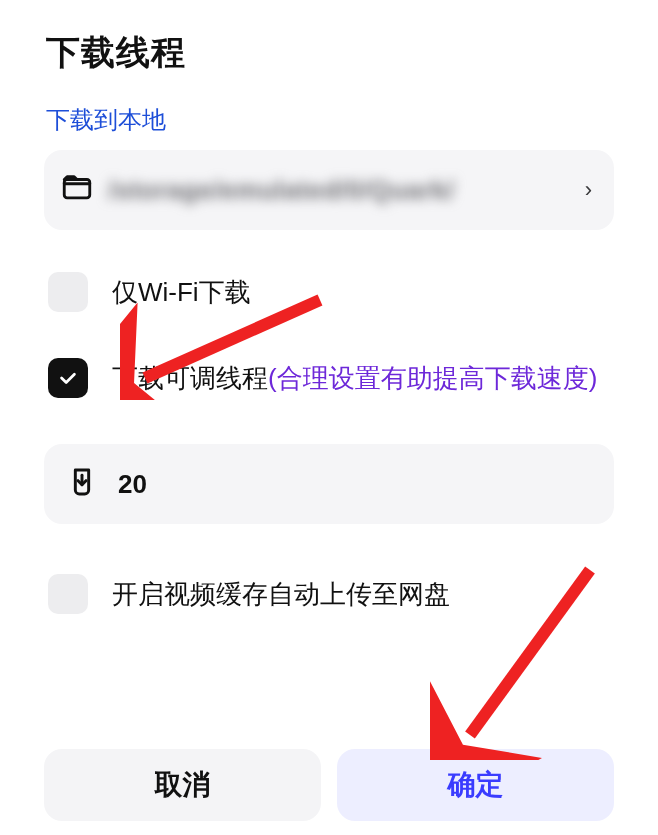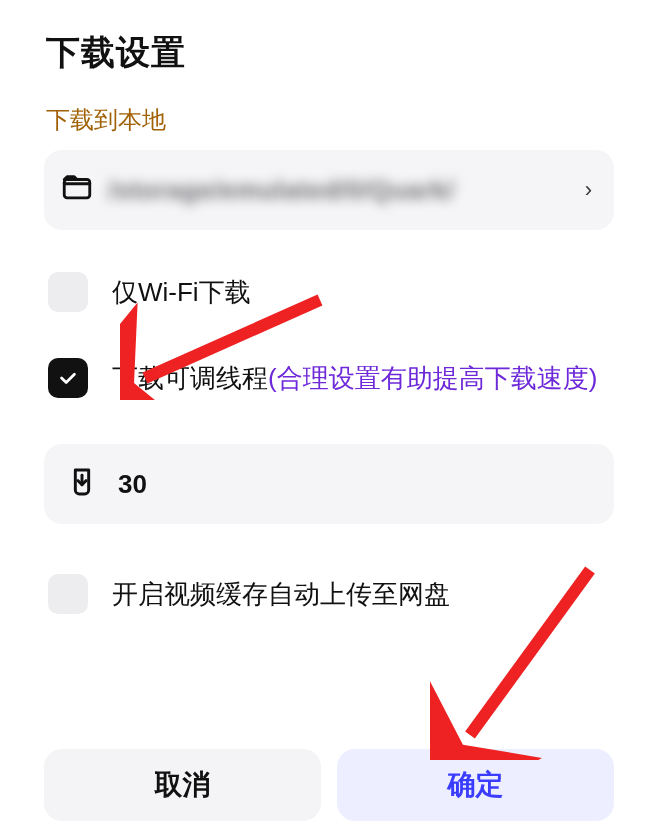--- a/index.html
+++ b/index.html
@@ -17,21 +17,21 @@
 
   .title {
     font-size: 34px;
     font-weight: 700;
     margin: 6px 0 28px 2px;
     letter-spacing: 1px;
   }
 
   .section-label {
     font-size: 24px;
-    color: #a16207;
+    color: #1d4ed8;
     margin: 8px 0 14px 2px;
   }
 
   .path-card {
     background: #f5f5f7;
     border-radius: 18px;
     height: 80px;
     display: flex;
     align-items: center;
     padding: 0 22px 0 16px;
@@ -98,21 +98,21 @@
   .btn-ok     { background:#edeeff; color:#3a3cff; }
 
   
   .arrow { position:absolute; pointer-events:none; }
 </style>
 </head>
 <body>
 
 <div class="screen">
 
-  <div class="title">下载设置</div>
+  <div class="title">下载线程</div>
 
   <div class="section-label">下载到本地</div>
 
   <div class="path-card">
     <span class="folder-icon">
       <svg width="34" height="34" viewBox="0 0 24 24" fill="none" stroke="#111" stroke-width="2" stroke-linecap="round" stroke-linejoin="round">
         <rect x="3" y="6" width="18" height="13" rx="2"></rect>
         <path d="M3 9h18"></path>
         <path d="M3 6l2-2h5l2 2"></path>
       </svg>
@@ -141,21 +141,21 @@
 
 
   <div class="thread-card">
     <span>
       <svg width="32" height="32" viewBox="0 0 24 24" fill="none" stroke="#111" stroke-width="2.2" stroke-linecap="round" stroke-linejoin="round">
         <path d="M7 3h10v15a3 3 0 0 1-3 3h-4a3 3 0 0 1-3-3V3z"></path>
         <path d="M12 7v7"></path>
         <path d="M9 11l3 3 3-3"></path>
       </svg>
     </span>
-    <span class="thread-num">30</span>
+    <span class="thread-num">20</span>
   </div>
 
   <div class="opt-row" style="margin-bottom:0;">
     <span class="chk">
       
     </span>
     <span class="opt-label">开启视频缓存自动上传至网盘</span>
   </div>
 
 </div>

